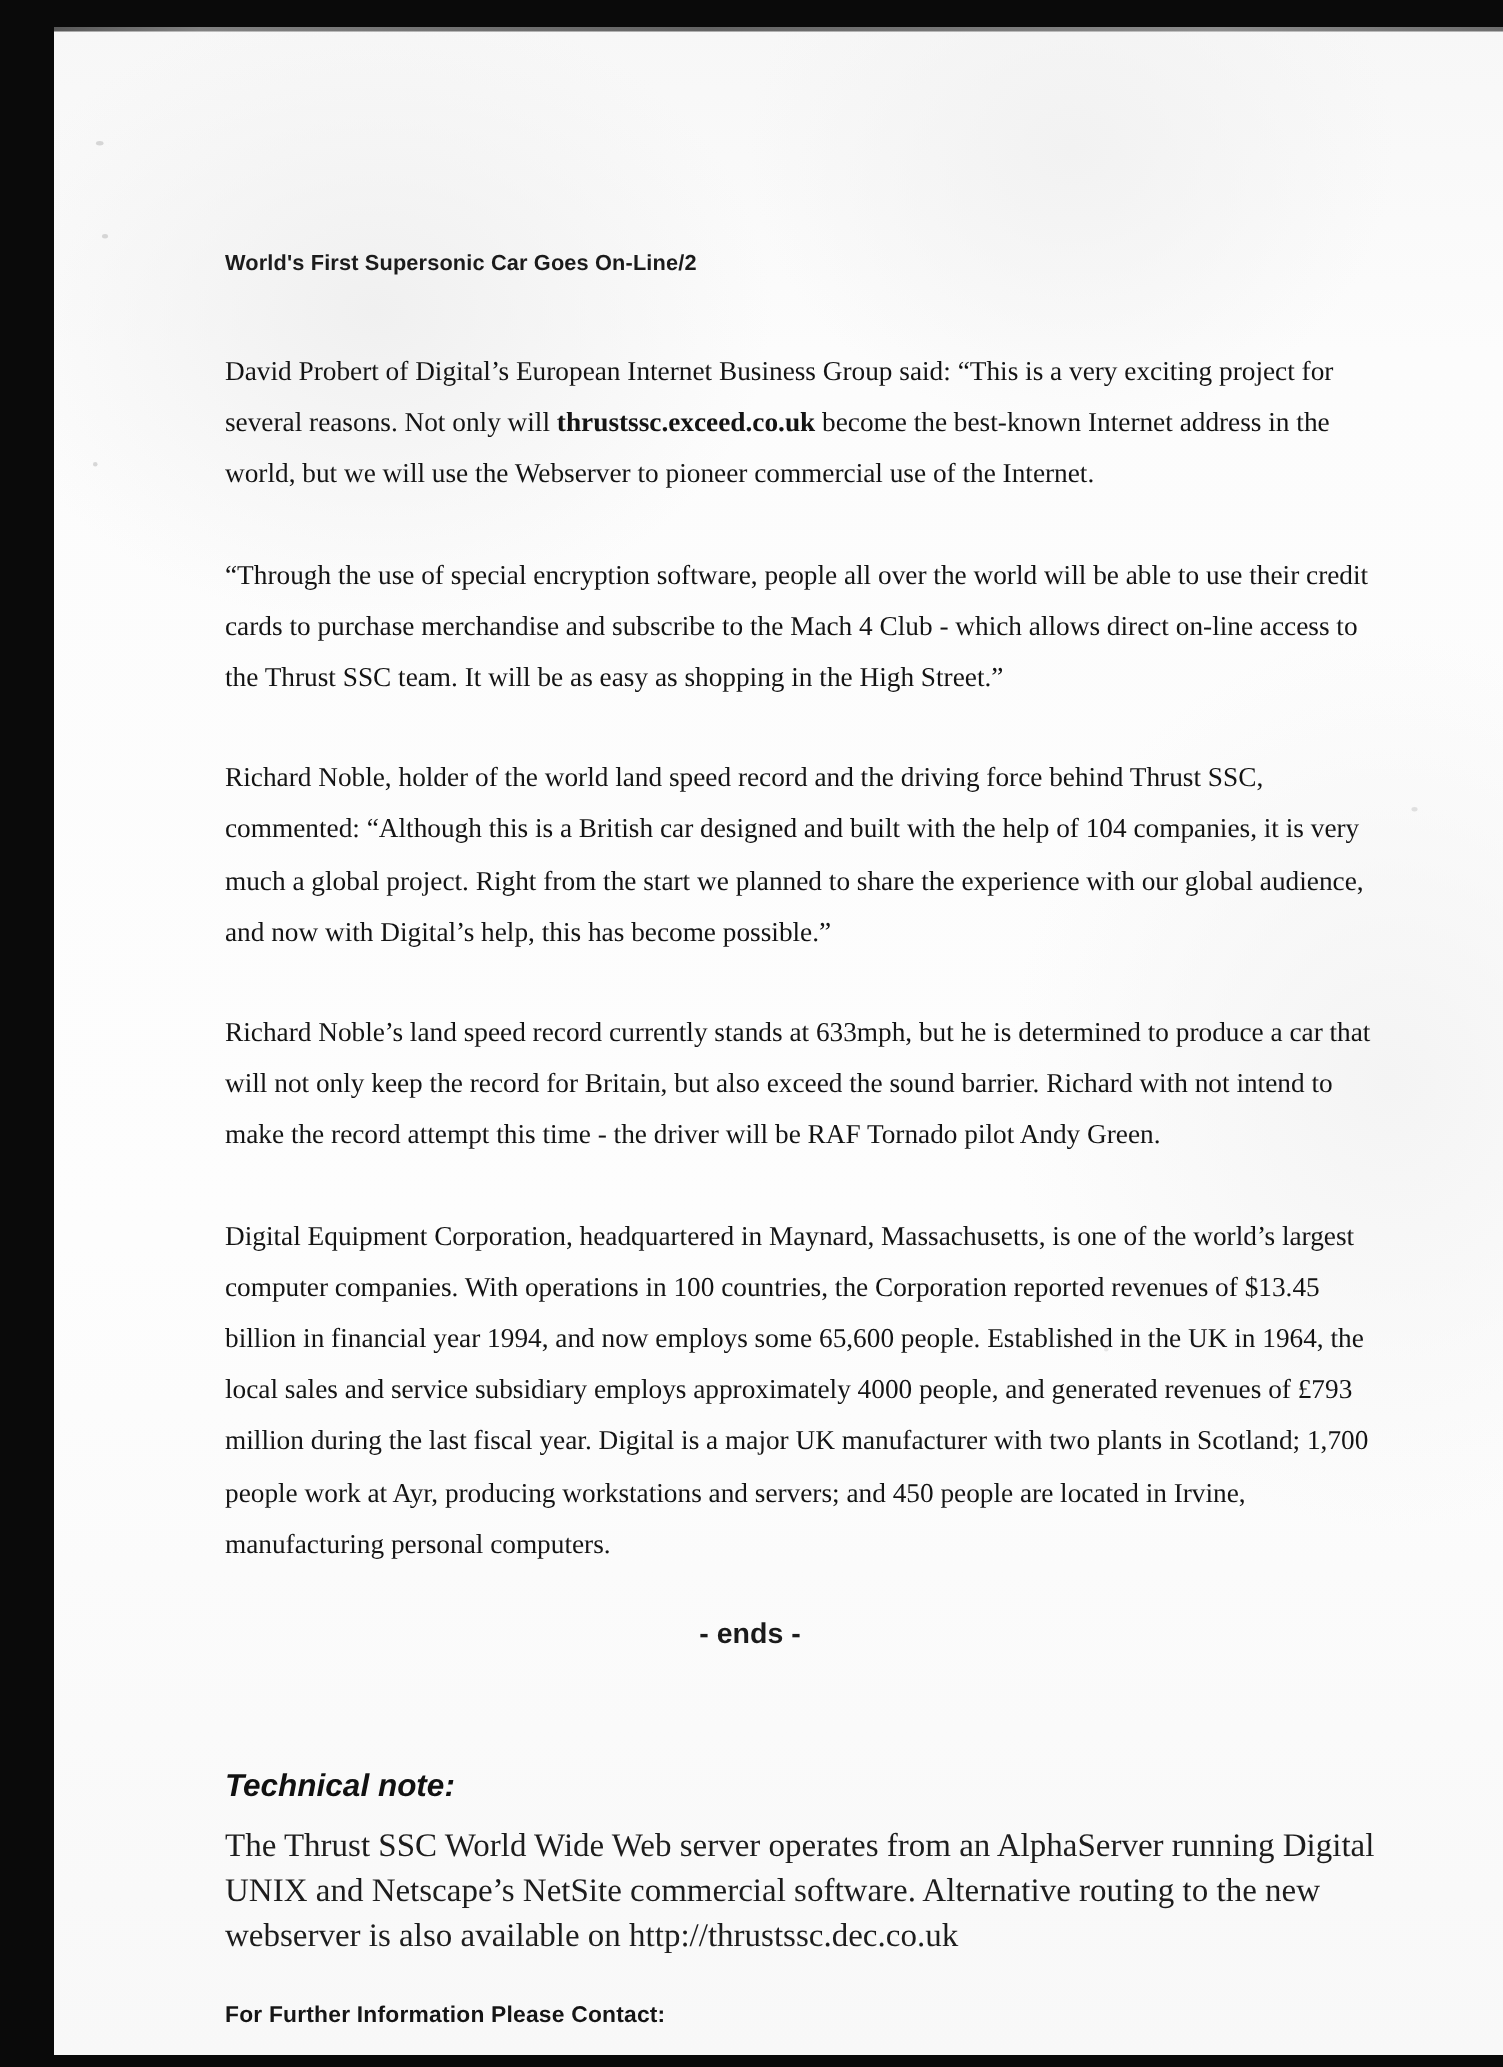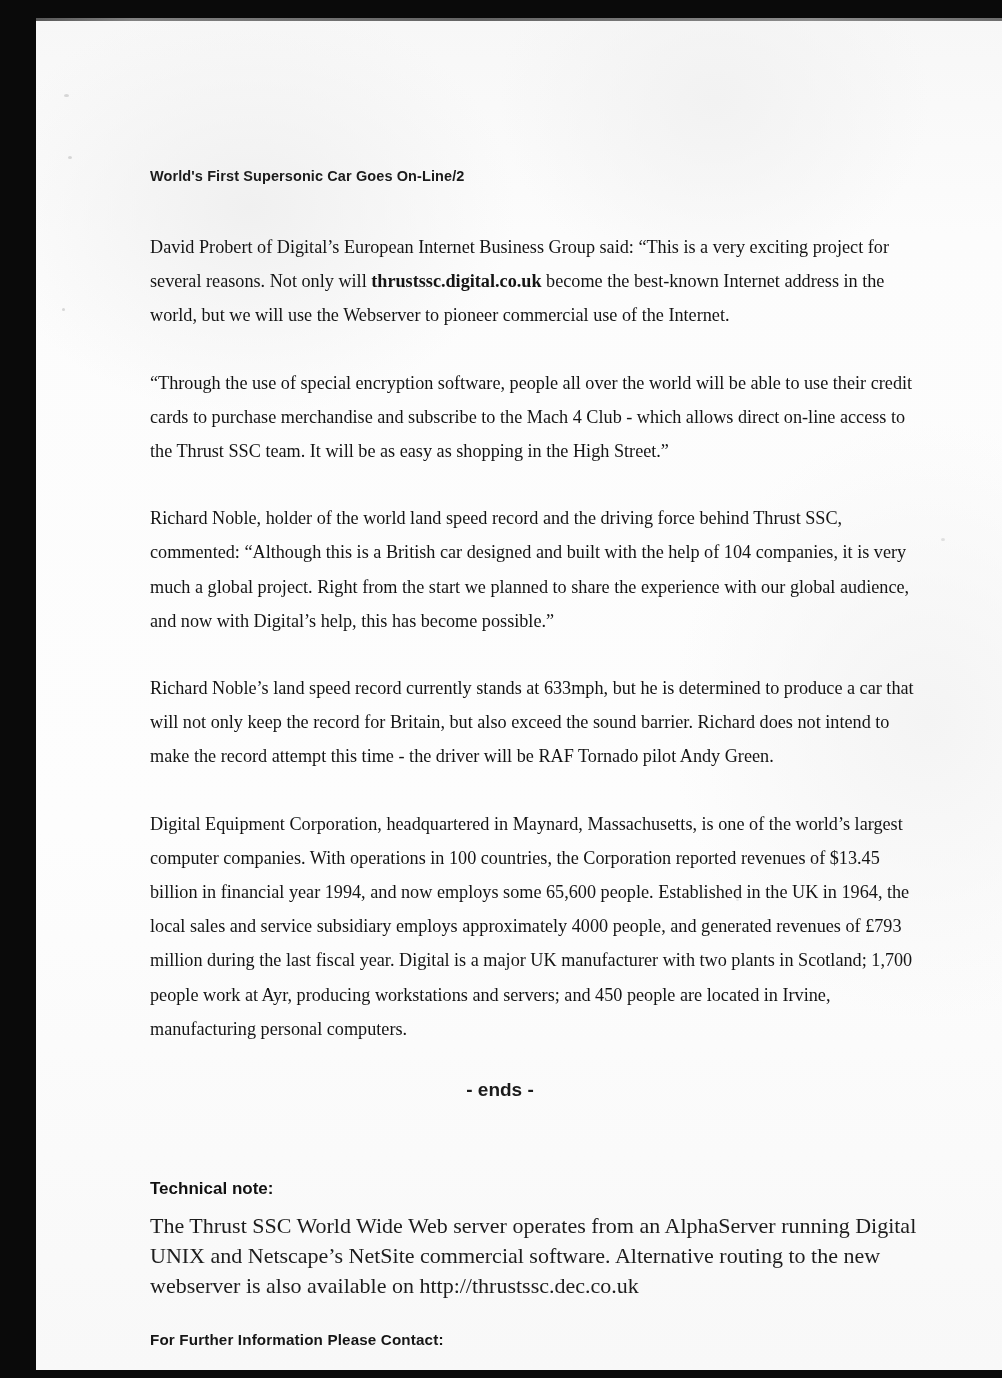--- a/index.html
+++ b/index.html
@@ -88,24 +88,25 @@
     font-size: 19px;
     font-weight: 600;
     color: #1b1b1b;
     text-align: center;
     margin: 26px 0 0 0;
     padding-right: 70px;
   }
 
   .tech-heading {
     font-family: "Liberation Sans", sans-serif;
-    font-size: 17px;
+    font-size: 21px;
     font-weight: 700;
     color: #111;
     margin: 78px 0 12px 0;
+    font-style: italic;
   }
   .tech-para {
     font-family: "Liberation Serif", serif;
     font-size: 22px;
     line-height: 30px;
     color: #1d1d1d;
     margin: 0;
   }
 
   .contact-block {
@@ -129,27 +130,27 @@
     <span class="speck" style="left:28px;top:76px;width:5px;height:3px;"></span>
     <span class="speck" style="left:32px;top:138px;width:4px;height:3px;"></span>
     <span class="speck" style="left:26px;top:290px;width:3px;height:3px;"></span>
     <span class="speck" style="left:905px;top:520px;width:4px;height:3px;opacity:.4;"></span>
     <span class="speck" style="left:700px;top:880px;width:3px;height:3px;opacity:.35;"></span>
 
     <div id="content">
 
       <div class="doc-header">World's First Supersonic Car Goes On-Line/2</div>
 
-      <p class="body-para"><span>David Probert of Digital’s European Internet Business Group said:  “This is a very exciting project for several reasons.  Not only will </span><b>thrustssc.digital.co.uk</b><span>  become the best-known Internet address in the world, but we will use the Webserver to pioneer commercial use of the Internet.</span></p>
+      <p class="body-para"><span>David Probert of Digital’s European Internet Business Group said:  “This is a very exciting project for several reasons.  Not only will </span><b>thrustssc.exceed.co.uk</b><span>  become the best-known Internet address in the world, but we will use the Webserver to pioneer commercial use of the Internet.</span></p>
 
       <p class="body-para">“Through the use of special encryption software, people all over the world will be able to use their credit cards to purchase merchandise and subscribe to the Mach 4 Club - which allows direct on-line access to the Thrust SSC team.  It will be as easy as shopping in the High Street.”</p>
 
       <p class="body-para">Richard Noble, holder of the world land speed record and the driving force behind Thrust SSC, commented:  “Although this is a British car designed and built with the help of 104 companies, it is very much a global project.  Right from the start we planned to share the experience with our global audience, and now with Digital’s help, this has become possible.”</p>
 
-      <p class="body-para">Richard Noble’s land speed record currently stands at 633mph, but he is determined to produce a car that will not only keep the record for Britain, but also exceed the sound barrier.  Richard does not intend to make the record attempt this time - the driver will be RAF Tornado pilot Andy Green.</p>
+      <p class="body-para">Richard Noble’s land speed record currently stands at 633mph, but he is determined to produce a car that will not only keep the record for Britain, but also exceed the sound barrier.  Richard with not intend to make the record attempt this time - the driver will be RAF Tornado pilot Andy Green.</p>
 
       <p class="body-para">Digital Equipment Corporation, headquartered in Maynard, Massachusetts, is one of the world’s largest computer companies.  With operations in 100 countries, the Corporation reported revenues of $13.45 billion in financial year 1994, and now employs some 65,600 people.  Established in the UK in 1964, the local sales and service subsidiary employs approximately 4000 people, and generated revenues of £793 million during the last fiscal year.  Digital is a major UK manufacturer with two plants in Scotland; 1,700 people work at Ayr, producing workstations and servers; and 450 people are located in Irvine, manufacturing personal computers.</p>
 
       <div class="ends">- ends -</div>
 
       <div class="tech-heading">Technical note:</div>
 
       <p class="tech-para">The Thrust SSC World Wide Web server operates from an AlphaServer running Digital UNIX and Netscape’s NetSite commercial software.  Alternative routing to the new webserver is also available on http://thrustssc.dec.co.uk</p>
 
       <div class="contact-block">

